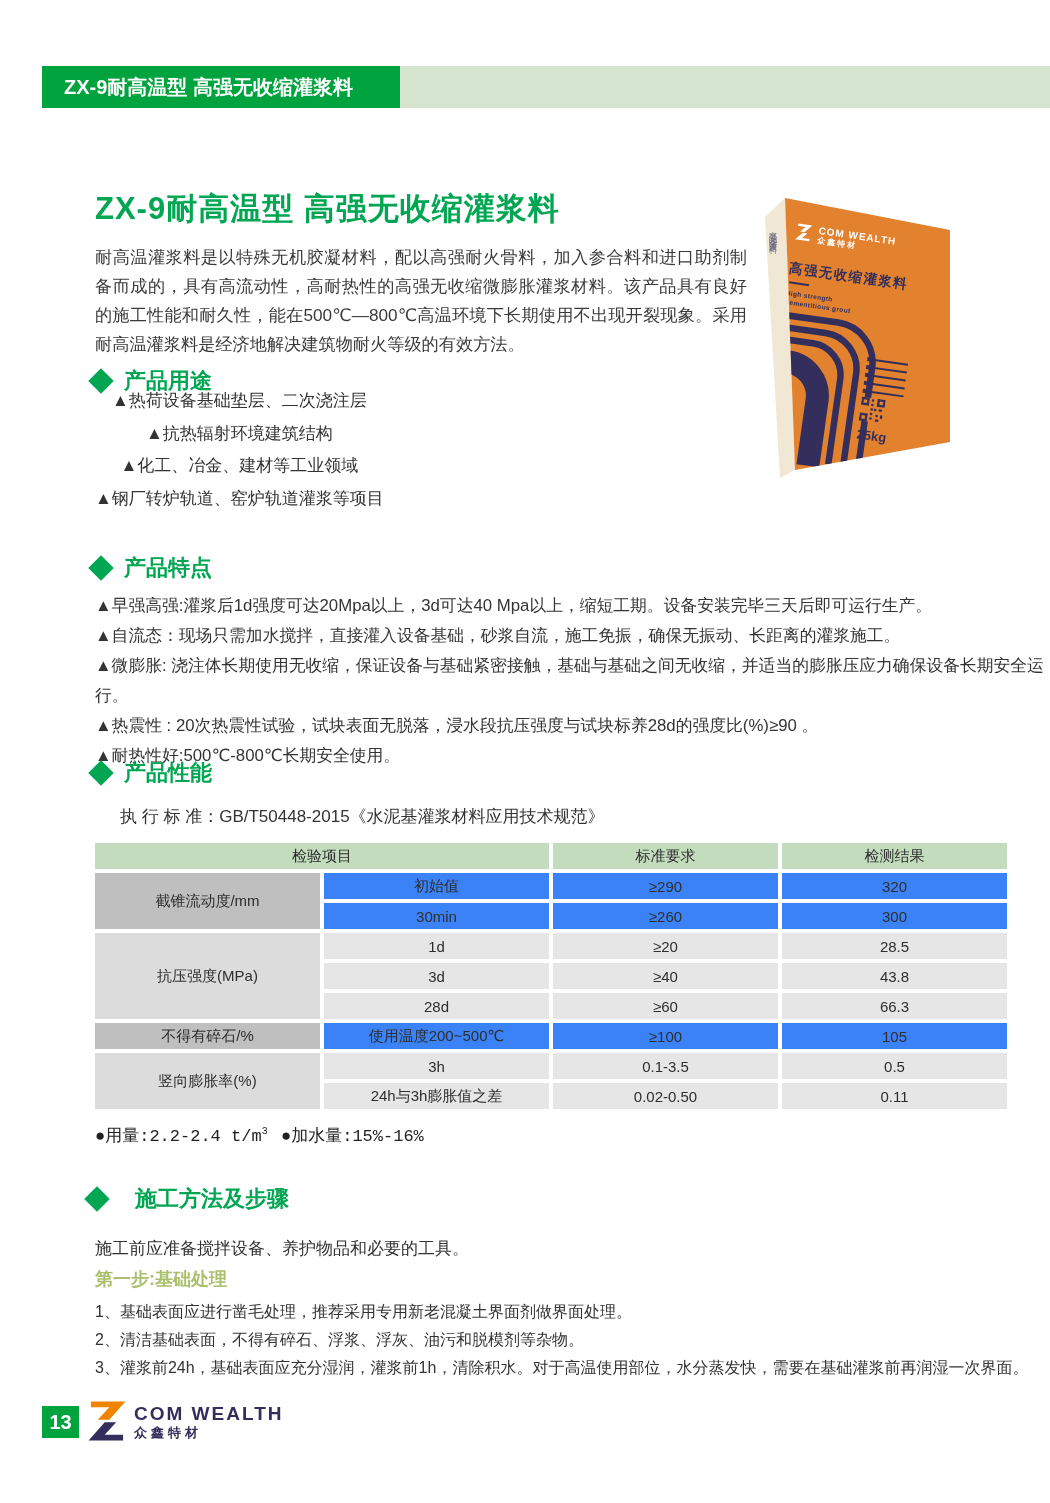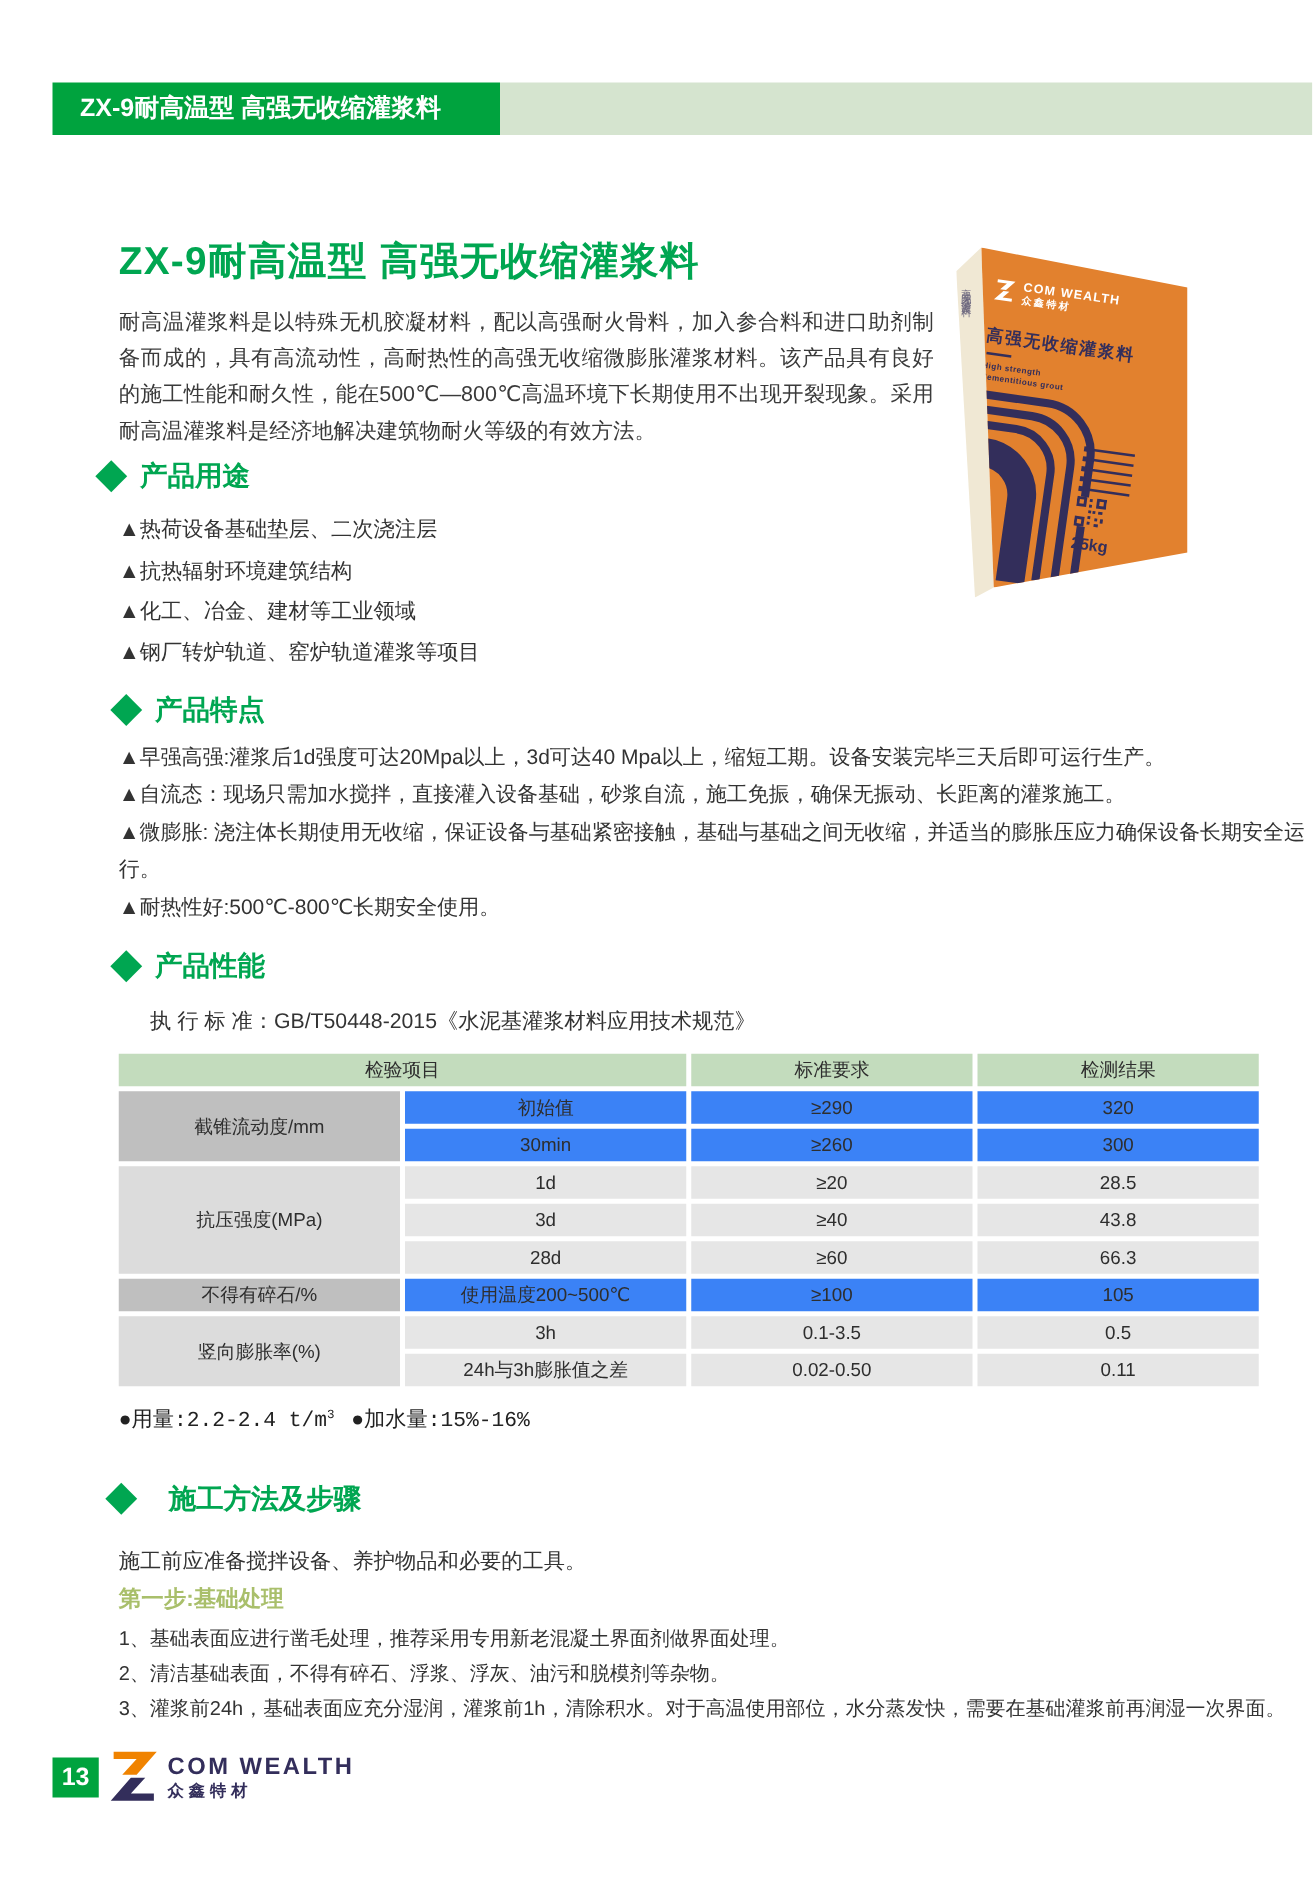--- a/index.html
+++ b/index.html
@@ -159,39 +159,40 @@
               <rect x="18" y="14" width="2" height="3"></rect>
               <rect x="9" y="17" width="2" height="2"></rect>
               <rect x="14" y="18" width="3" height="2"></rect>
           </g>
         </svg>
         <div class="abs pkg-weight">25kg</div>
       </div>
     </div>
   </div>
 
-  <div class="abs sec-head" style="left:80px;top:366px;justify-content:center;">
+  <div class="abs sec-head" style="left:92px;top:366px;justify-content:center;">
     <span class="diamond"></span>
     <span>产品用途</span>
   </div>
-  <div class="abs plain-list" style="left:95px;top:408px;">
+  <div class="abs plain-list" style="left:95px;top:385px;text-align:center;">
     <div>▲热荷设备基础垫层、二次浇注层</div>
     <div>▲抗热辐射环境建筑结构</div>
     <div>▲化工、冶金、建材等工业领域</div>
     <div>▲钢厂转炉轨道、窑炉轨道灌浆等项目</div>
   </div>
 
   <div class="abs sec-head" style="left:92px;top:553px;">
     <span class="diamond"></span>
     <span>产品特点</span>
   </div>
   <div class="abs feat-list" style="left:95px;top:591px;">
     <div>▲早强高强:灌浆后1d强度可达20Mpa以上，3d可达40 Mpa以上，缩短工期。设备安装完毕三天后即可运行生产。</div>
     <div>▲自流态：现场只需加水搅拌，直接灌入设备基础，砂浆自流，施工免振，确保无振动、长距离的灌浆施工。</div>
     <div>▲微膨胀: 浇注体长期使用无收缩，保证设备与基础紧密接触，基础与基础之间无收缩，并适当的膨胀压应力确保设备长期安全运行。</div>
+    <div>▲热震性 : 20次热震性试验，试块表面无脱落，浸水段抗压强度与试块标养28d的强度比(%)≥90 。</div>
     <div>▲耐热性好:500℃-800℃长期安全使用。</div>
   </div>
 
   <div class="abs sec-head" style="left:92px;top:758px;">
     <span class="diamond"></span>
     <span>产品性能</span>
   </div>
   <div class="abs standard-line">执 行 标 准：GB/T50448-2015《水泥基灌浆材料应用技术规范》</div>
 
   <table class="perf abs" style="left:91px;top:839px;width:908px;">

